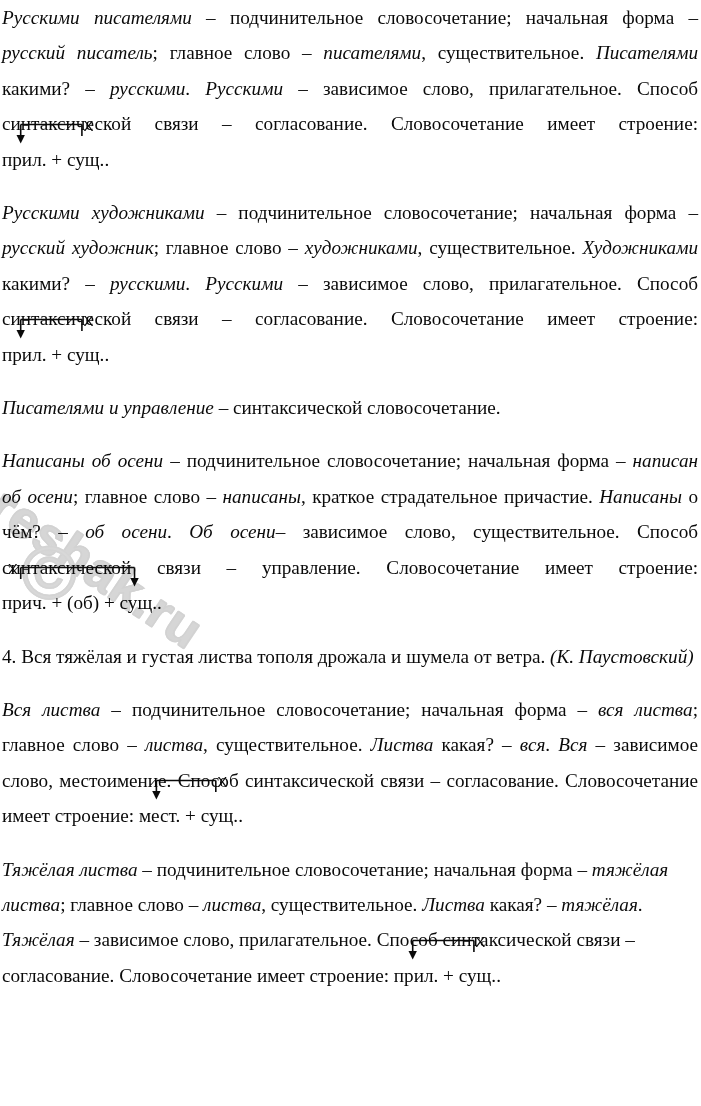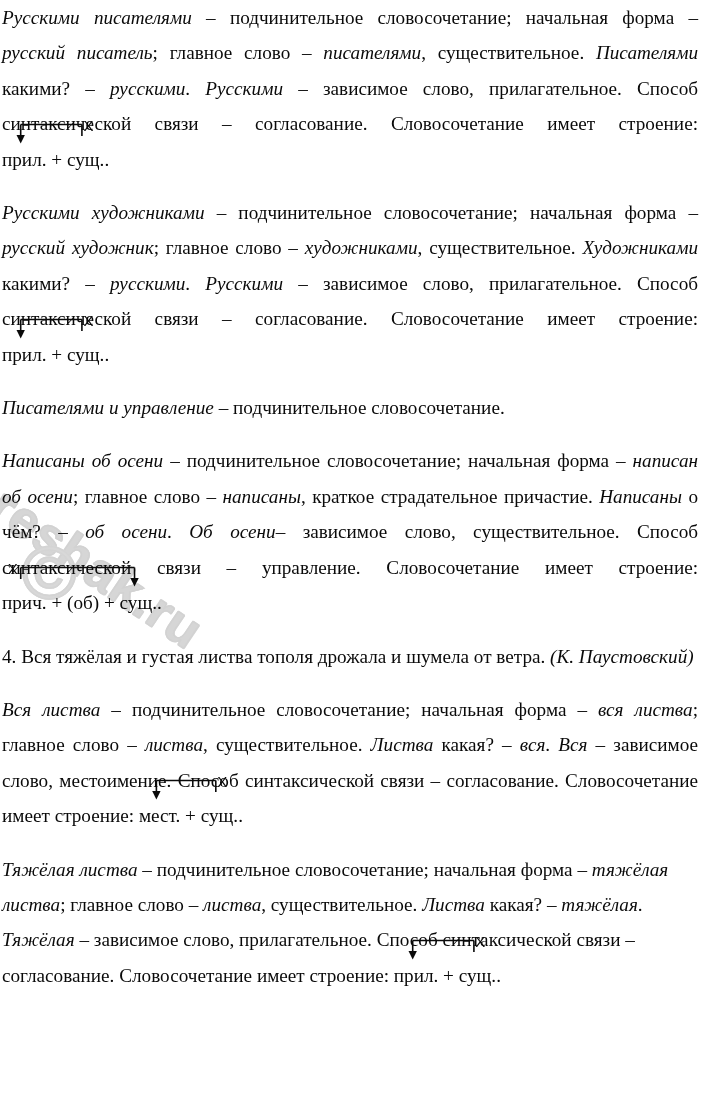--- a/index.html
+++ b/index.html
@@ -142,21 +142,21 @@
             <polygon points="14.4965625,14 22.896562499999998,14 18.6965625,22.5" fill="#0a0a0a"></polygon>
           </svg></span></p>
       <span class="gap"></span>
       <p class="para has-diagram" id="p2"><i>Русскими художниками</i><span> – подчинительное словосочетание; начальная форма – </span><i>русский художник</i><span>; главное слово – </span><i>художниками</i><span>, существительное. </span><i>Художниками</i><span> какими? – </span><i>русскими</i><span>. </span><i>Русскими</i><span> – зависимое слово, прилагательное. Способ синтаксической связи – согласование. Словосочетание имеет строение: </span><span class="diagram"><span class="dg-text"><span>прил.</span><span> + </span><span>сущ.</span><span>.</span></span><span class="dg-x" style="left: 81.4125px;">X</span><svg class="dg-svg" width="105.9125" height="26" viewBox="0 0 105.9125 26">
             <line x1="18.6965625" y1="3.5" x2="79.9125" y2="3.5" stroke="#0a0a0a" stroke-width="1.6"></line>
             <line x1="79.9125" y1="3.5" x2="79.9125" y2="15" stroke="#0a0a0a" stroke-width="1.6"></line>
             <line x1="18.6965625" y1="3.5" x2="18.6965625" y2="17" stroke="#0a0a0a" stroke-width="1.6"></line>
             <polygon points="14.4965625,14 22.896562499999998,14 18.6965625,22.5" fill="#0a0a0a"></polygon>
           </svg></span></p>
       <span class="gap"></span>
-      <p class="para" id="p3"><i>Писателями и управление</i><span> – подчинительное словосочетание.</span></p>
+      <p class="para" id="p3"><i>Писателями и управление</i><span> – синтаксической словосочетание.</span></p>
       <span class="gap"></span>
       <p class="para has-diagram" id="p4"><i>Написаны об осени</i><span> – подчинительное словосочетание; начальная форма – </span><i>написан об осени</i><span>; главное слово – </span><i>написаны</i><span>, краткое страдательное причастие. </span><i>Написаны</i><span> о чём? – </span><i>об осени</i><span>. </span><i>Об осени–</i><span> зависимое слово, существительное. Способ синтаксической связи – управление. Словосочетание имеет строение: </span><span class="diagram"><span class="dg-text"><span>прич.</span><span> + </span><span>(об)</span><span> + </span><span>сущ.</span><span>.</span></span><span class="dg-x" style="left: 5.72281px;">X</span><svg class="dg-svg" width="158.5375" height="26" viewBox="0 0 158.5375 26">
             <line x1="18.7228125" y1="3.5" x2="132.5375" y2="3.5" stroke="#0a0a0a" stroke-width="1.6"></line>
             <line x1="18.7228125" y1="3.5" x2="18.7228125" y2="15" stroke="#0a0a0a" stroke-width="1.6"></line>
             <line x1="132.5375" y1="3.5" x2="132.5375" y2="17" stroke="#0a0a0a" stroke-width="1.6"></line>
             <polygon points="128.3375,14 136.73749999999998,14 132.5375,22.5" fill="#0a0a0a"></polygon>
           </svg></span></p>
       <span class="gap"></span>
       <p class="para" id="p5"><span>4. Вся тяжёлая и густая листва тополя дрожала и шумела от ветра. </span><i>(К. Паустовский)</i></p>
       <span class="gap"></span>

